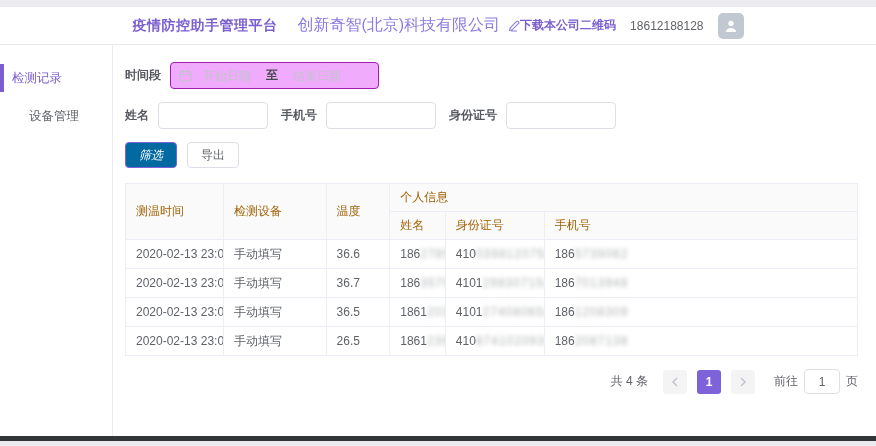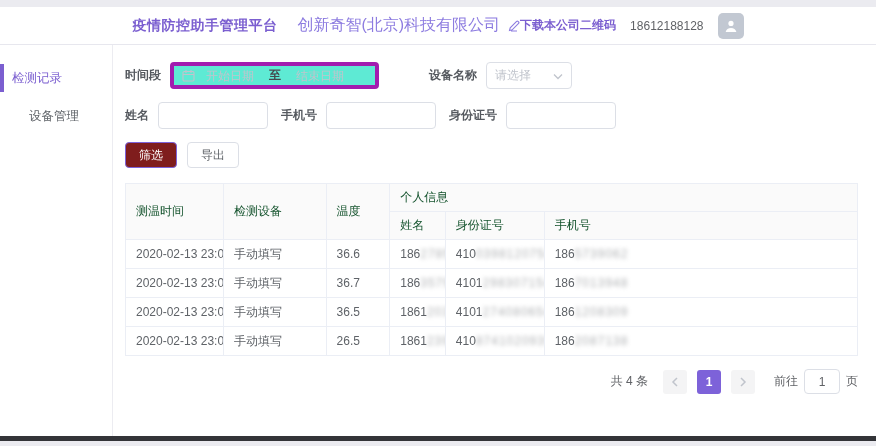--- a/index.html
+++ b/index.html
@@ -49,21 +49,21 @@
   .fgroup { display:flex; align-items:center; }
   .flabel { font-weight:700; color:#55595f; margin-right:9px; white-space:nowrap; }
   .inp {
     height:27px; border:1px solid #dcdfe6; border-radius:4px; background:#fff;
     font-size:12px; color:#606266; padding:0 8px; outline:none;
     font-family:"Liberation Sans","DejaVu Sans",sans-serif;
   }
   .inp::placeholder { color:#c0c4cc; }
   .text-inp { width:110px; }
   .date-range {
-    width:209px; height:27px; border:4px solid #a21caf; border-radius:4px; background:#5eead4;
+    width:209px; height:27px; border:1px solid #a21caf; border-radius:4px; background:#f0abfc;
     display:flex; align-items:center; padding:0 8px; cursor:text;
   }
   .date-range input {
     border:none; outline:none; width:66px; text-align:center; font-size:12px; color:#606266;
     background:transparent; font-family:"Liberation Sans","DejaVu Sans",sans-serif;
   }
   .date-range input::placeholder { color:#c0c4cc; }
   .date-sep { font-weight:700; color:#46494e; padding:0 6px; }
   .cal-icon { display:inline-flex; margin-right:2px; }
   .select {
@@ -73,27 +73,27 @@
   .select .sel-ph { color:#c0c4cc; }
   .gap-device { margin-left:50px; }
   .gap13 { margin-left:13px; }
 
   
   .btn-row { display:flex; align-items:center; margin-bottom:15px; }
   .btn {
     height:26px; border-radius:4px; font-size:12px; padding:0 13px; cursor:pointer;
     font-family:"Liberation Sans","DejaVu Sans",sans-serif;
   }
-  .btn-primary { background:#7f1d1d; border:1px solid #7d62d9; color:#fff; }
+  .btn-primary { background:#0369a1; border:1px solid #7d62d9; color:#fff;font-style:italic; }
   .btn-plain { background:#fff; border:1px solid #dcdfe6; color:#5f6368; margin-left:10px; }
 
   
   table { width:100%; border-collapse:collapse; table-layout:fixed; }
   th, td { border:1px solid #ebeef5; font-size:12px; font-weight:400; text-align:left; padding:0 10px; }
-  th { background:#fafafa; color:#14532d; height:28px; }
+  th { background:#fafafa; color:#a16207; height:28px; }
   td { color:#5f6368; height:29px; white-space:nowrap; overflow:hidden; }
   .col-time{width:13.4%} .col-device{width:14%} .col-temp{width:8.7%}
   .col-name{width:7.6%} .col-id{width:13.5%}
   .redacted { filter:blur(2.1px); opacity:.5; letter-spacing:1px; }
 
   
   .pagination { display:flex; align-items:center; justify-content:flex-end; margin-top:13px; }
   .pg-total { margin-right:10px; color:#606266; }
   .pg-btn {
     width:24px; height:24px; border-radius:3px; background:#f4f4f5; border:none;
@@ -155,31 +155,20 @@
               <svg width="13" height="13" viewBox="0 0 13 13">
                   <rect x="1" y="2.5" width="11" height="9.5" rx="1.2" fill="none" stroke="#c0c4cc" stroke-width="1.1"></rect>
                   <path d="M1 5.5 h11 M4 1 v3 M9 1 v3" stroke="#c0c4cc" stroke-width="1.1" fill="none"></path>
                 </svg>
             </span>
             <input placeholder="开始日期" style="">
             <span class="date-sep">至</span>
             <input placeholder="结束日期" style="">
           </div>
         </div>
-        <div class="fgroup gap-device">
-          <span class="flabel">设备名称</span>
-          <div class="select">
-            <span class="sel-ph">请选择</span>
-            <span>
-              <svg width="10" height="7" viewBox="0 0 10 7">
-                  <path d="M1 1.5 L5 5.5 L9 1.5" fill="none" stroke="#c0c4cc" stroke-width="1.3"></path>
-                </svg>
-            </span>
-          </div>
-        </div>
       </div>
 
       <div class="filter-row">
         <div class="fgroup">
           <span class="flabel">姓名</span>
           <input class="inp text-inp" style="">
         </div>
         <div class="fgroup gap13">
           <span class="flabel">手机号</span>
           <input class="inp text-inp" style="">

